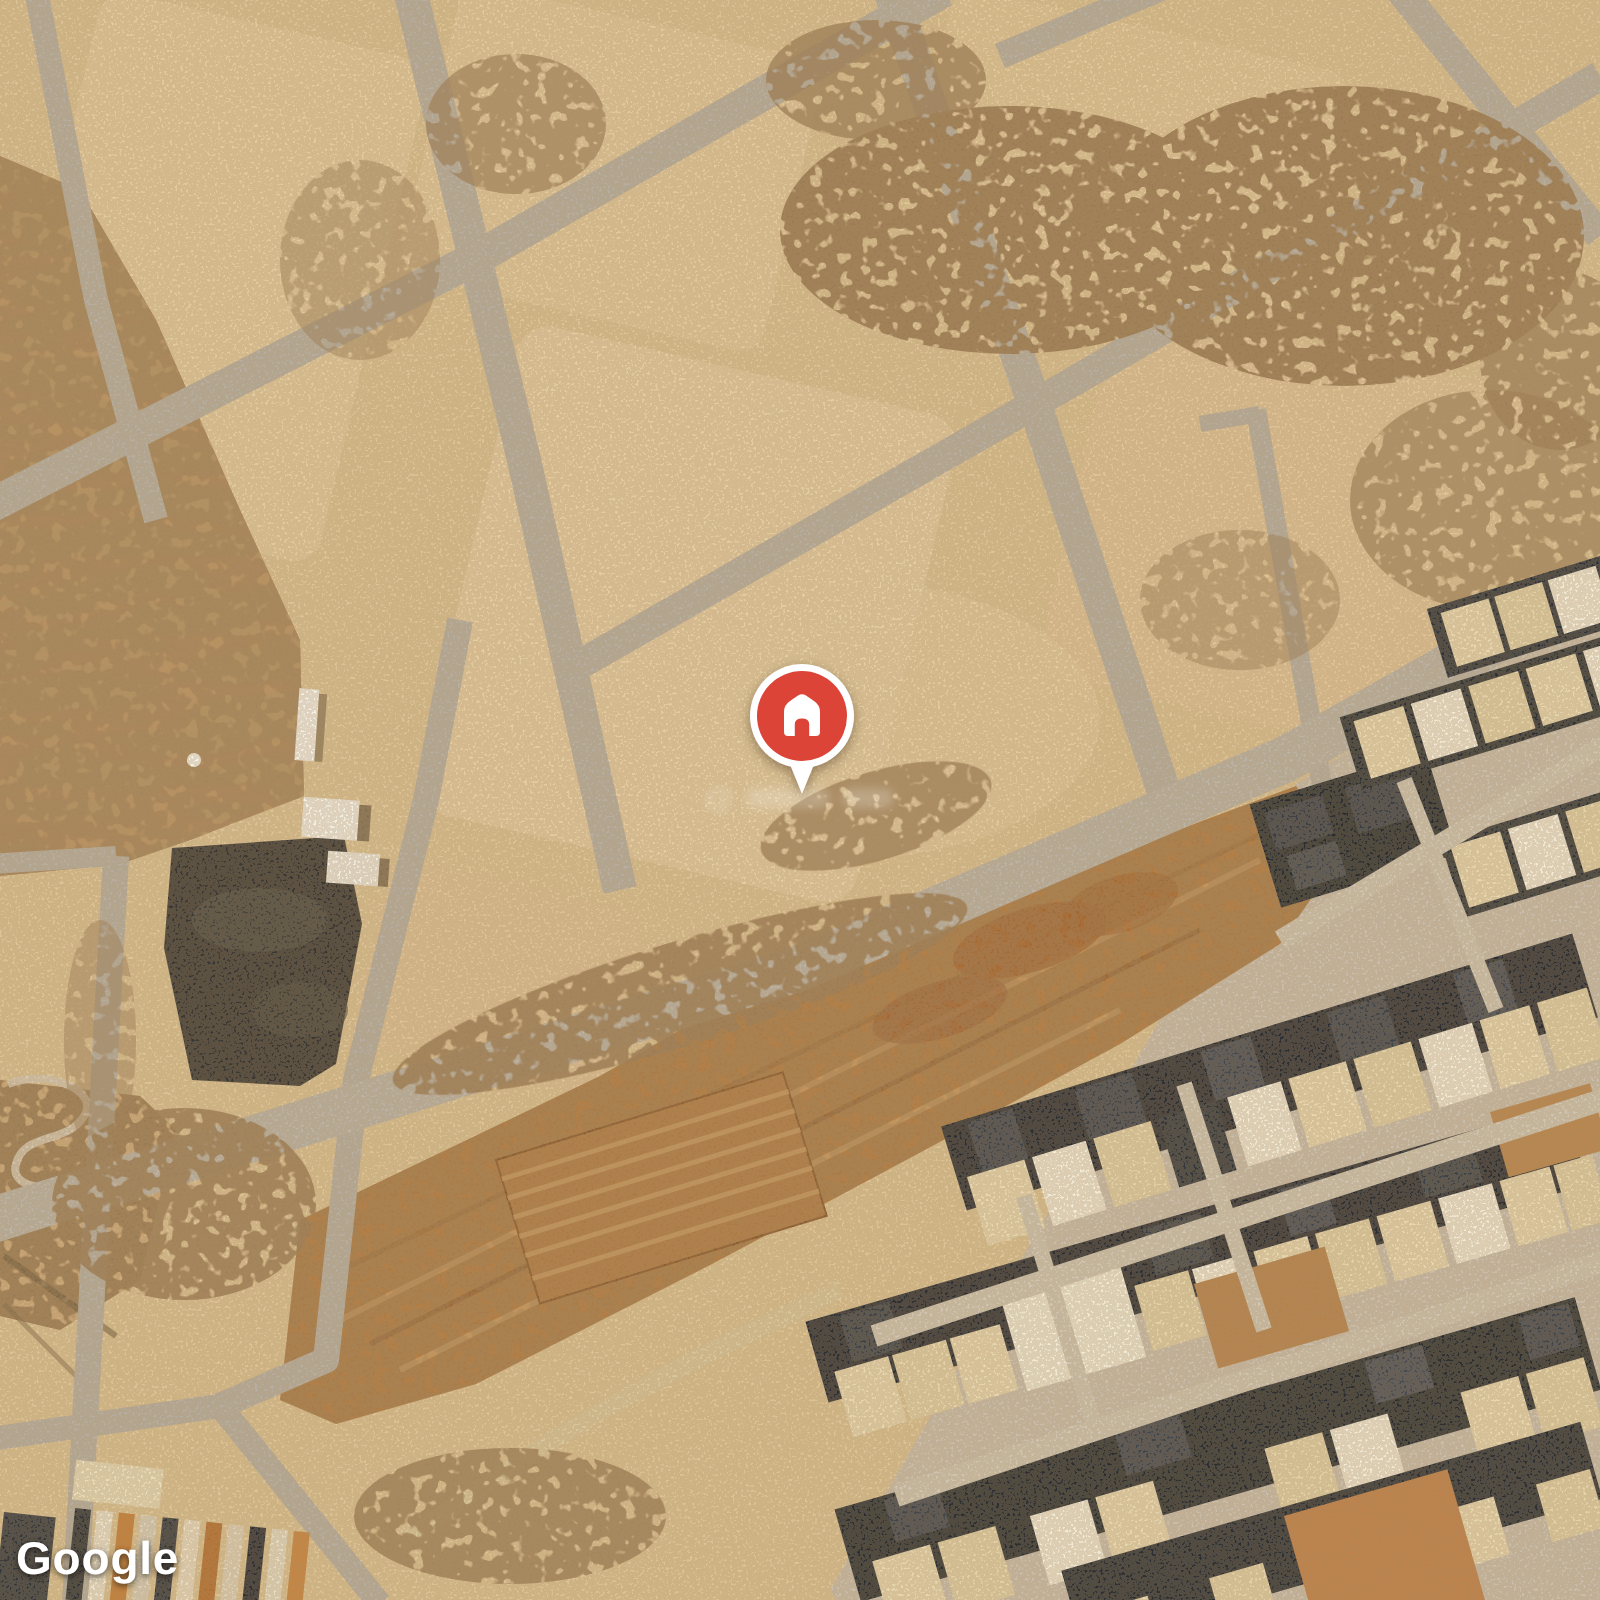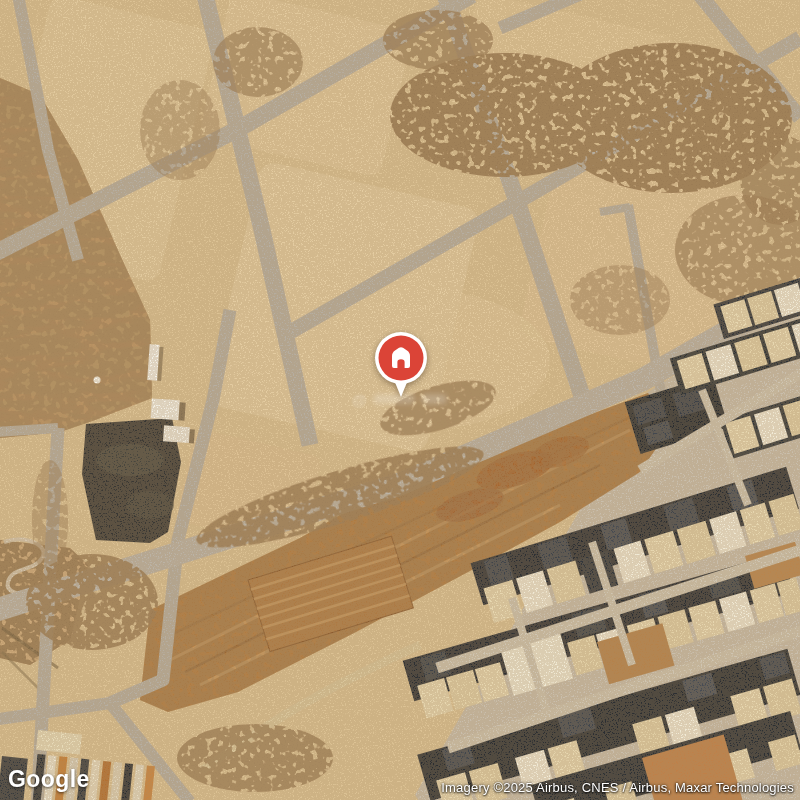--- a/index.html
+++ b/index.html
@@ -296,15 +296,14 @@
 <svg class="pin" width="60" height="70" viewBox="0 0 60 70">
   <polygon points="21,44 39,44 30,66" fill="#FFFFFF"></polygon>
   <circle cx="30" cy="27" r="26" fill="#FFFFFF"></circle>
   <circle cx="30" cy="27" r="22.5" fill="#DB4437"></circle>
   <path fill="#FFFFFF" transform="translate(30,27)" d="M -9,8 L -9,-2 Q -9,-5.5 -6,-7.5 L -2,-10.2 Q 0,-11.5 2,-10.2 L 6,-7.5 Q 9,-5.5 9,-2 L 9,8
            Q 9,10 7,10 L 3.6,10 L 3.6,4 Q 3.6,1.2 0,1.2 Q -3.6,1.2 -3.6,4 L -3.6,10 L -7,10 Q -9,10 -9,8 Z"></path>
 </svg>
 
 <div class="glogo">Google</div>
 
-<div class="attr">Imagery ©2025 Airbus, CNES / Airbus, Maxar Technologies</div>
 
 </div>
 
 </body></html>

